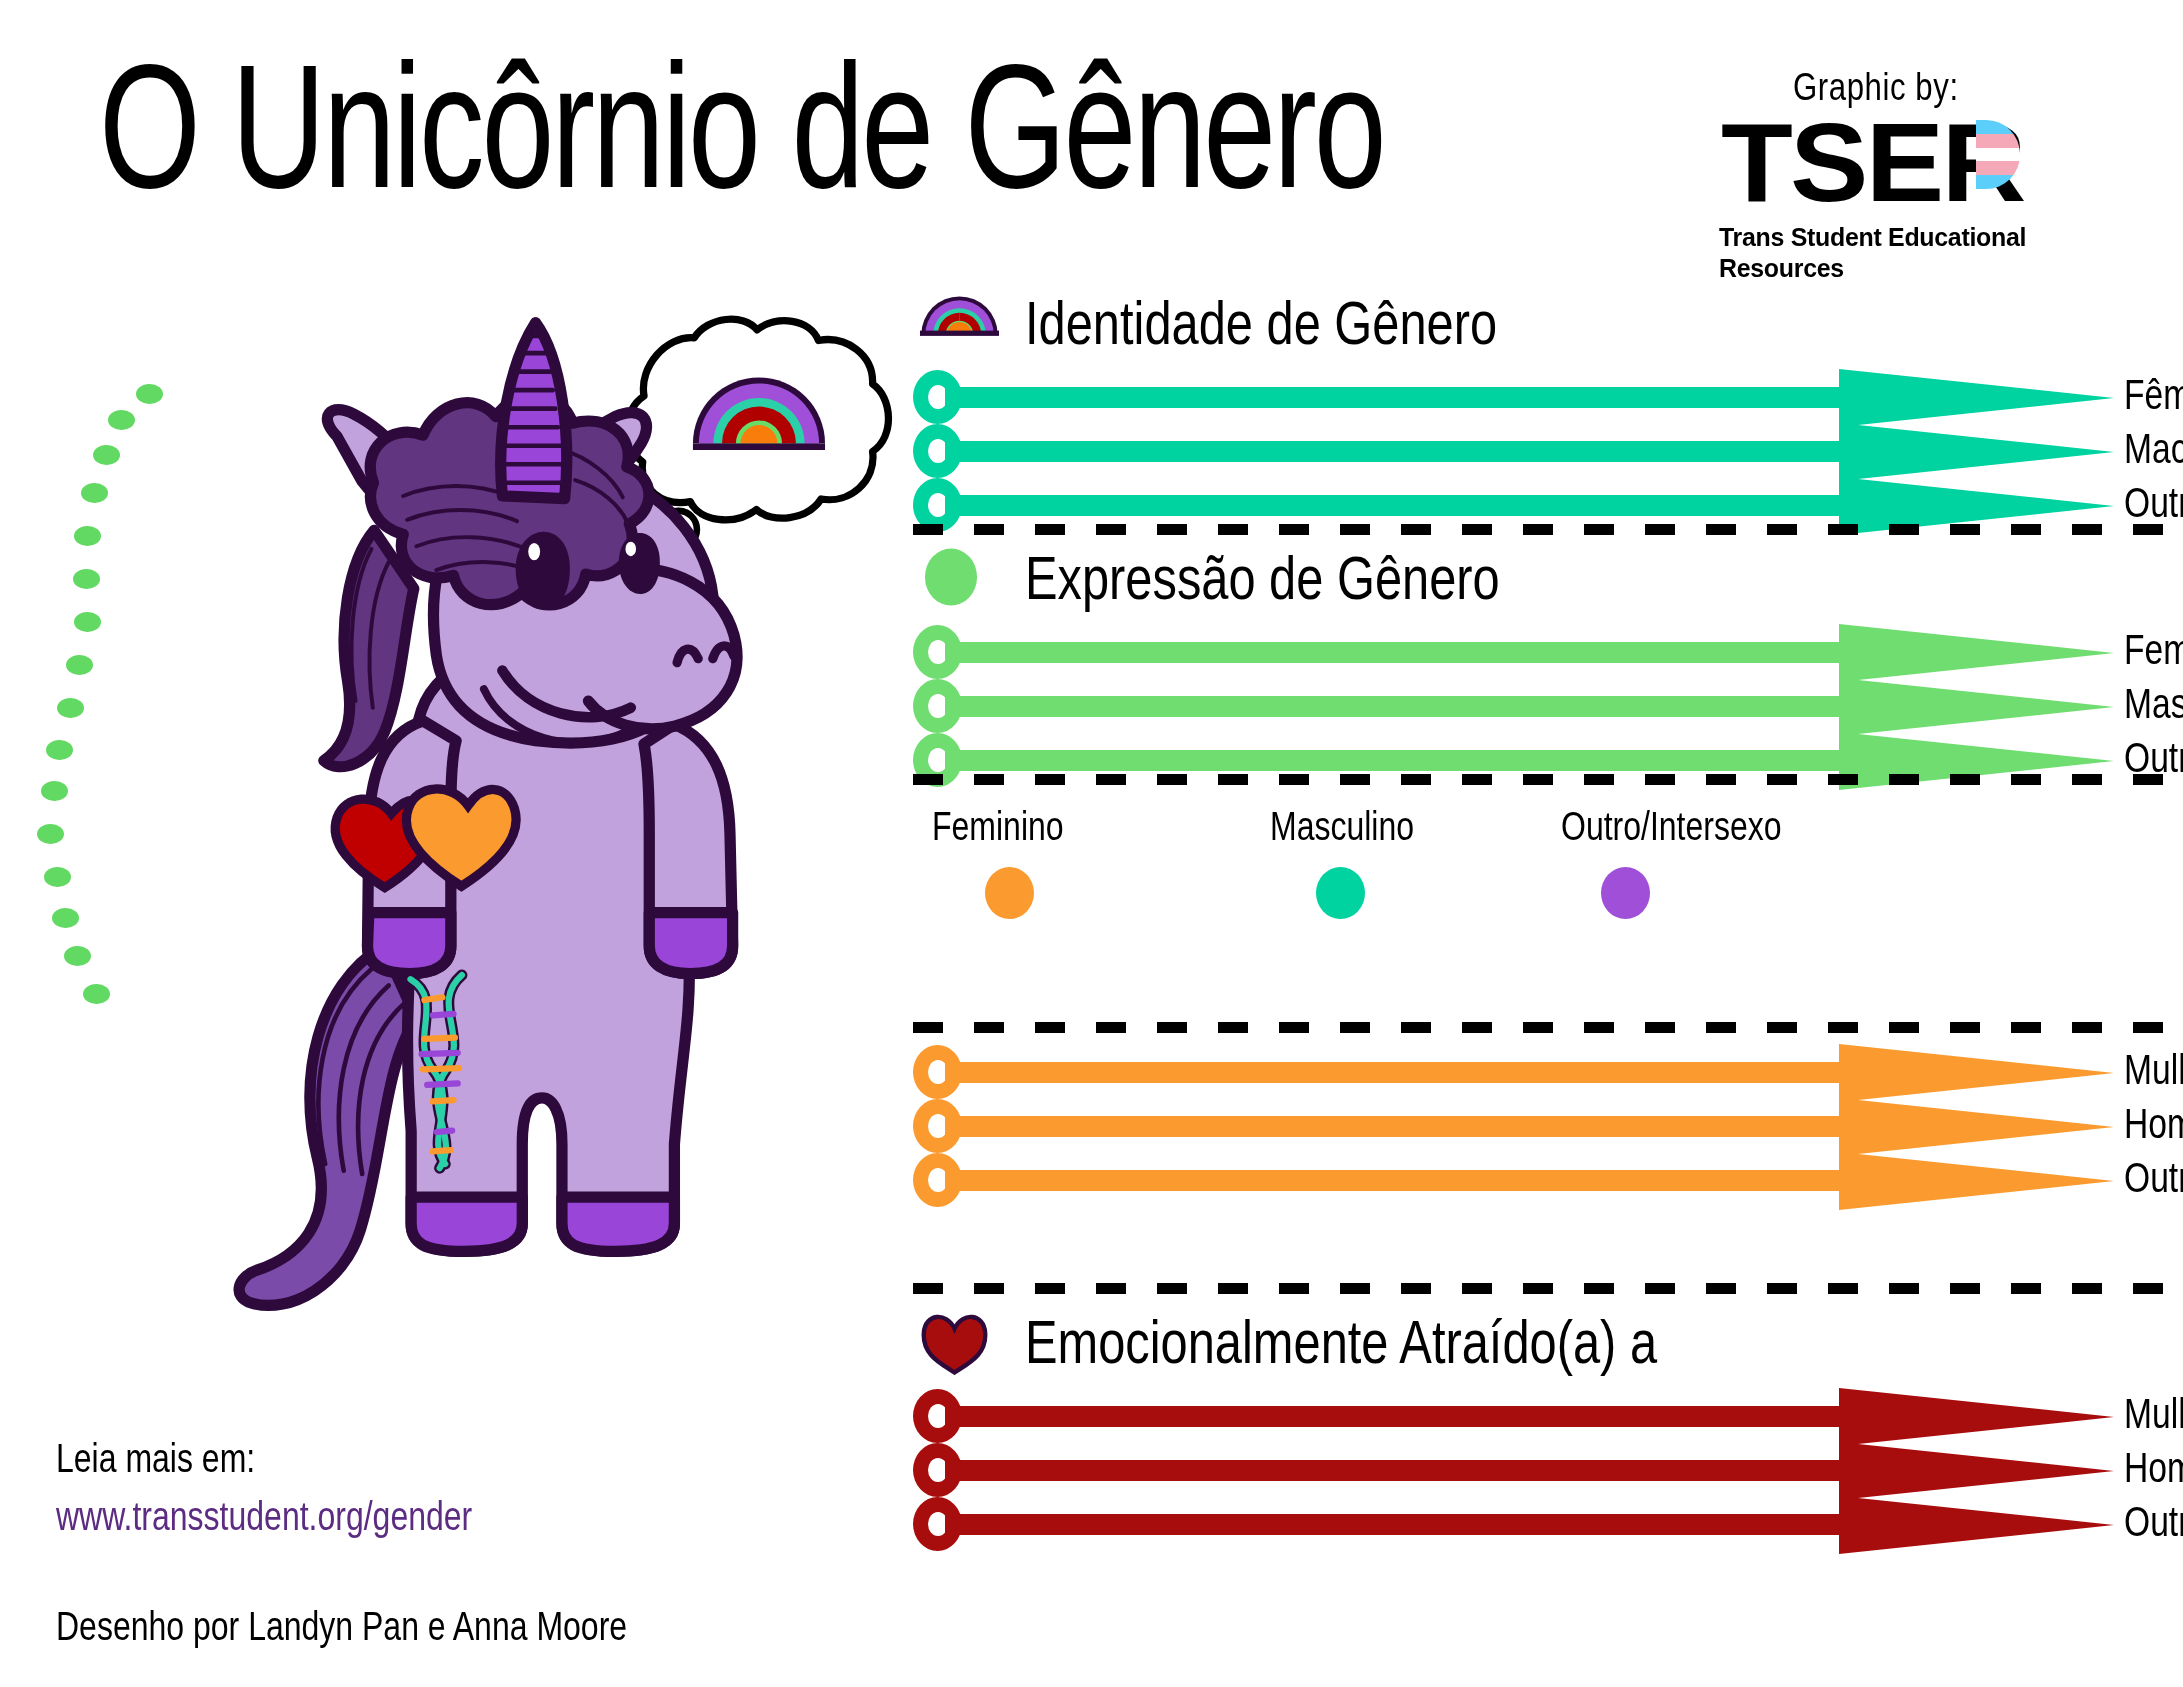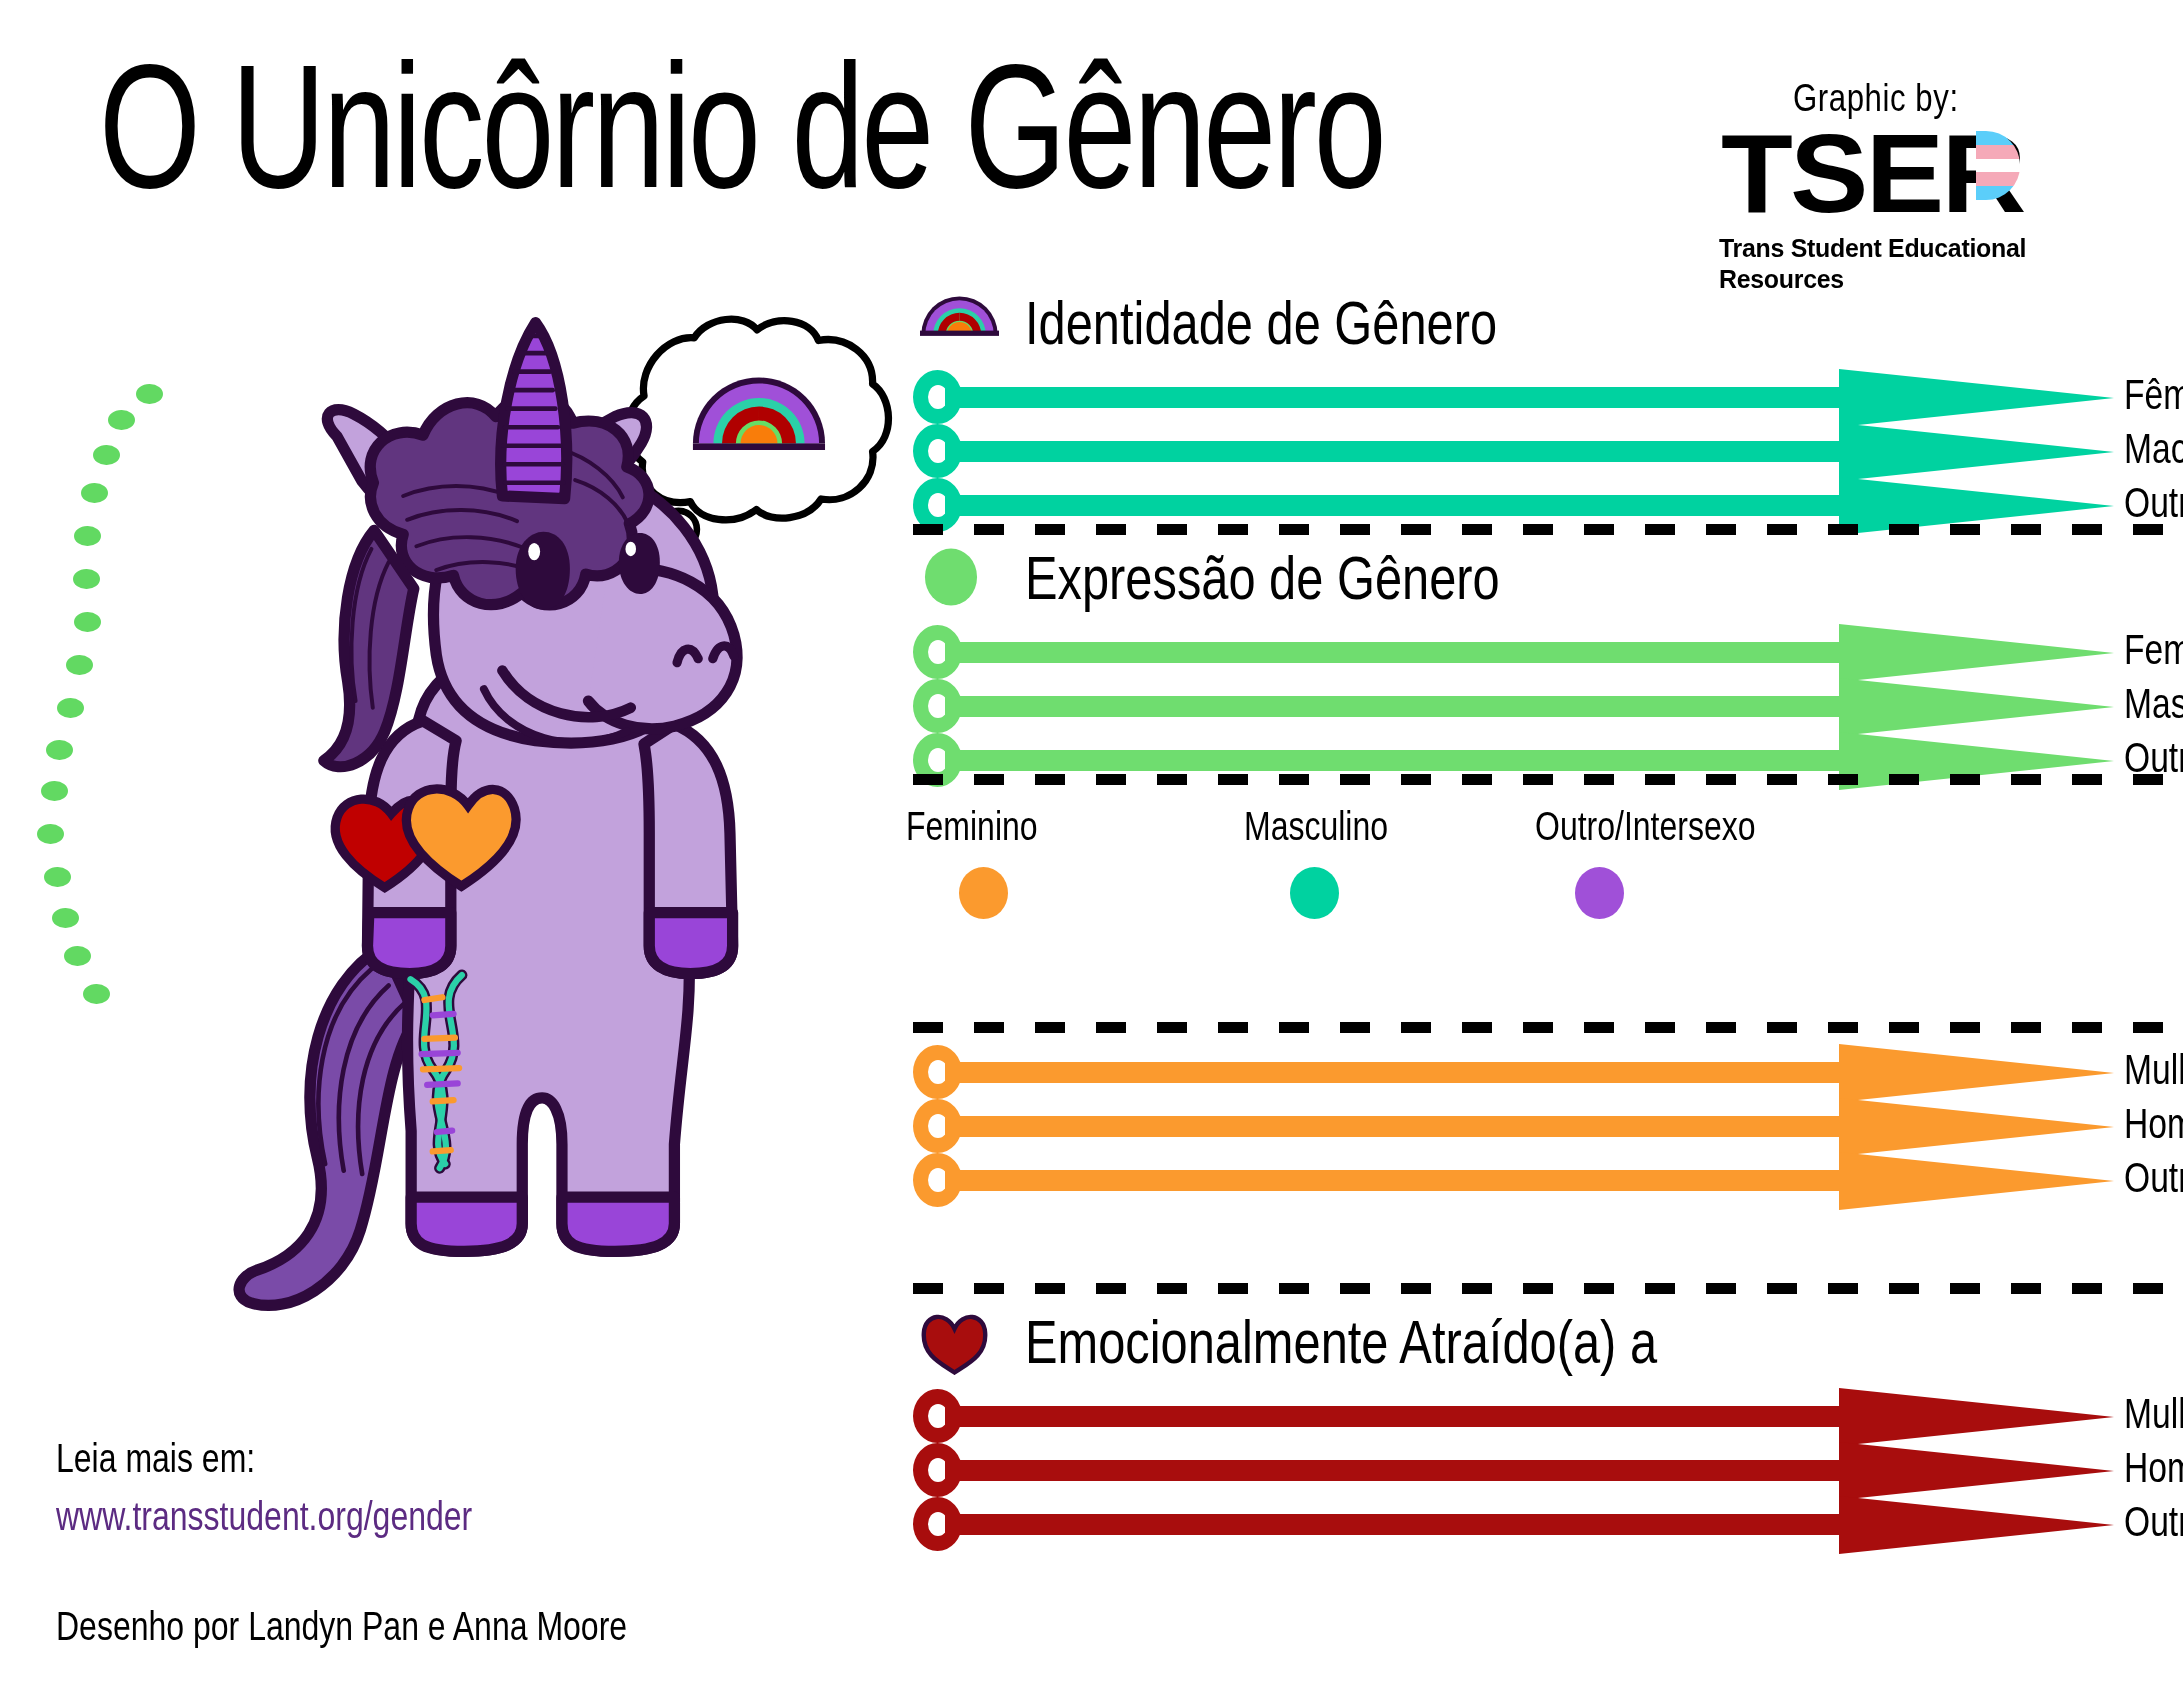--- a/index.html
+++ b/index.html
@@ -12,21 +12,21 @@
 
   
   #title{
     left:99px; top:26.5px; width:1555px; height:198px;
     font-size:177px; line-height:198px; letter-spacing:-4px;
     font-weight:400; color:#000; white-space:nowrap;
     transform:scaleX(.74); transform-origin:left center;
   }
 
   
-  #tser-block{left:1714px; top:77px; width:463px; height:205px;}
+  #tser-block{left:1714px; top:66px; width:463px; height:205px;}
   #graphic-by{position:absolute;left:79px;top:0;font-size:38px;
               letter-spacing:0.7px;transform:scaleX(.82);transform-origin:left top;}
   #tser-word{position:absolute;left:6.6px;top:41px;font-size:112px;
              font-weight:700;letter-spacing:-2.6px;line-height:112px;
              transform:scaleX(1.05);transform-origin:left top;}
   #tser-flag{position:absolute;left:262px;top:54px;width:44px;height:69px;
              border-radius:0 34px 34px 0;overflow:hidden;display:flex;
              flex-direction:column;}
   #tser-flag span{flex:1;display:block;}
   #tser-sub{position:absolute;left:5.3px;top:156px;font-size:26.5px;
@@ -331,21 +331,21 @@
         <span class="rlabel hand">Masculina</span>
       </div>
       <div class="row">
         <span class="ring" style="background:#6FDD6F"></span>
         <span class="bar" style="background:#6FDD6F"></span>
         <span class="head" style="border-left:275px solid #6FDD6F"></span>
         <span class="rlabel hand">Outra</span>
       </div>
     </div>
     <div class="sect" style="top: 506px;">
-      <div style="position: relative; height: 152px;">
+      <div style="position: relative; height: 152px; margin-left: 26px;">
         <span class="sab-label hand" style="left: -6.6px; top: 6.6px;">Feminino</span>
         <span class="sab-dot" style="left: 46px; top: 70px; background: rgb(251, 154, 46);"></span>
         <span class="sab-label hand" style="left: 331px; top: 6.6px;">Masculino</span>
         <span class="sab-dot" style="left: 377px; top: 70px; background: rgb(0, 210, 160);"></span>
         <span class="sab-label hand" style="left: 622px; top: 6.6px;">Outro/Intersexo</span>
         <span class="sab-dot" style="left: 662px; top: 70px; background: rgb(160, 80, 216);"></span>
       </div>
     </div>
     <div class="sect" style="top: 754px;">
       <div class="row">

